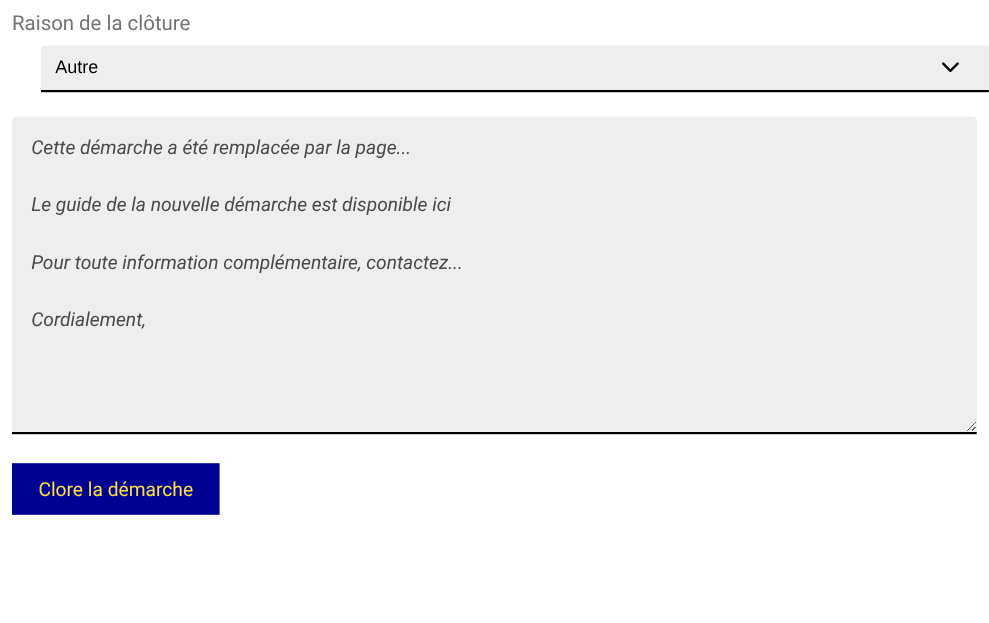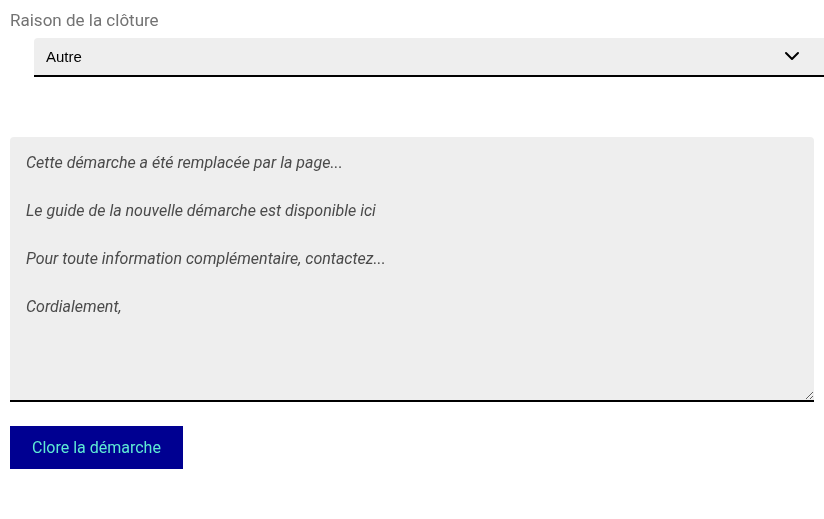--- a/index.html
+++ b/index.html
@@ -63,29 +63,28 @@
       font-style: italic;
       line-height: 1.5;
       background: #eeeeee;
       border: none;
       border-bottom: 2px solid #000;
       border-top-left-radius: 4px;
       border-top-right-radius: 4px;
       resize: vertical;
       font-family: inherit;
       color: #222;
-      margin-top: 40px;
     }
     .textarea::placeholder {
       color: #4a4a4a;
       font-style: italic;
     }
     .submit-button {
       background: #000091;
-      color: #5eead4;
+      color: #fde047;
       border: none;
       padding: 12px 22px;
       font-size: 16px;
       cursor: pointer;
       font-family: inherit;
     }
   </style>
 </head>
 <body>
 

